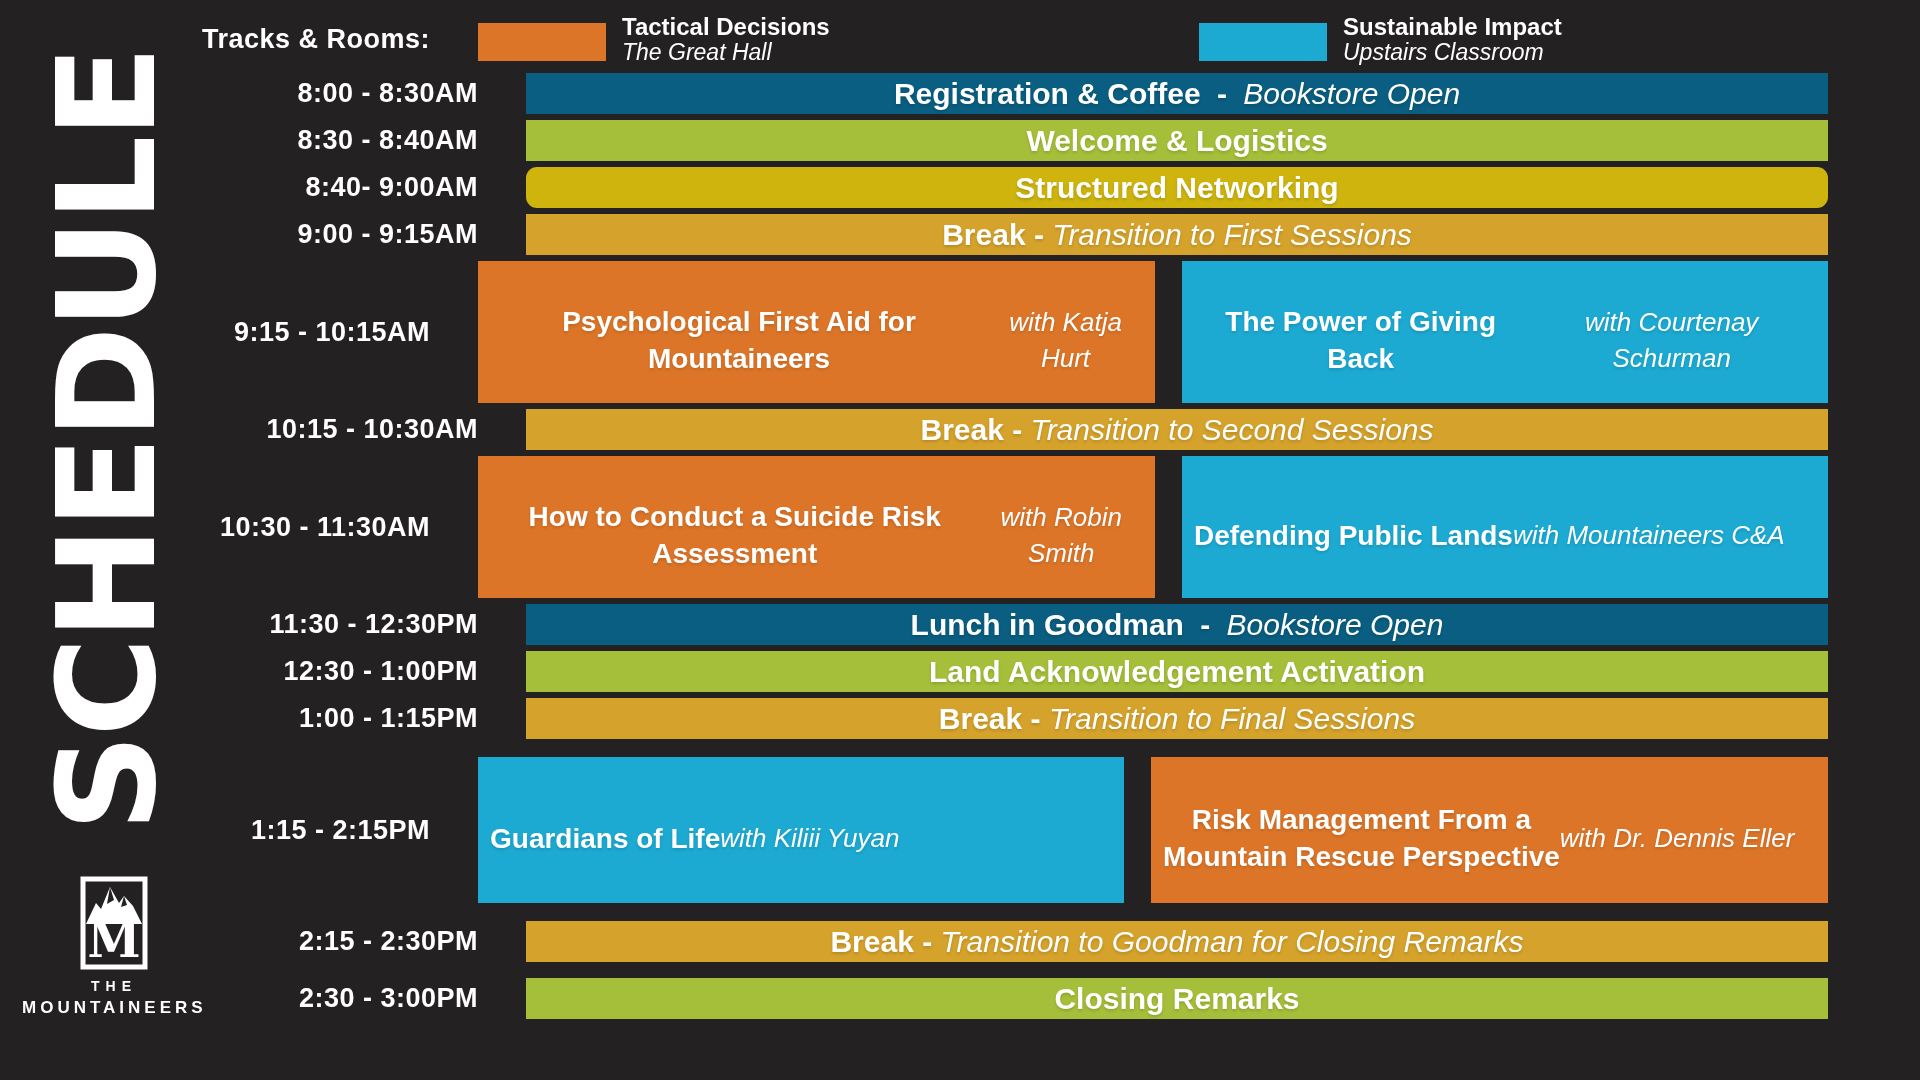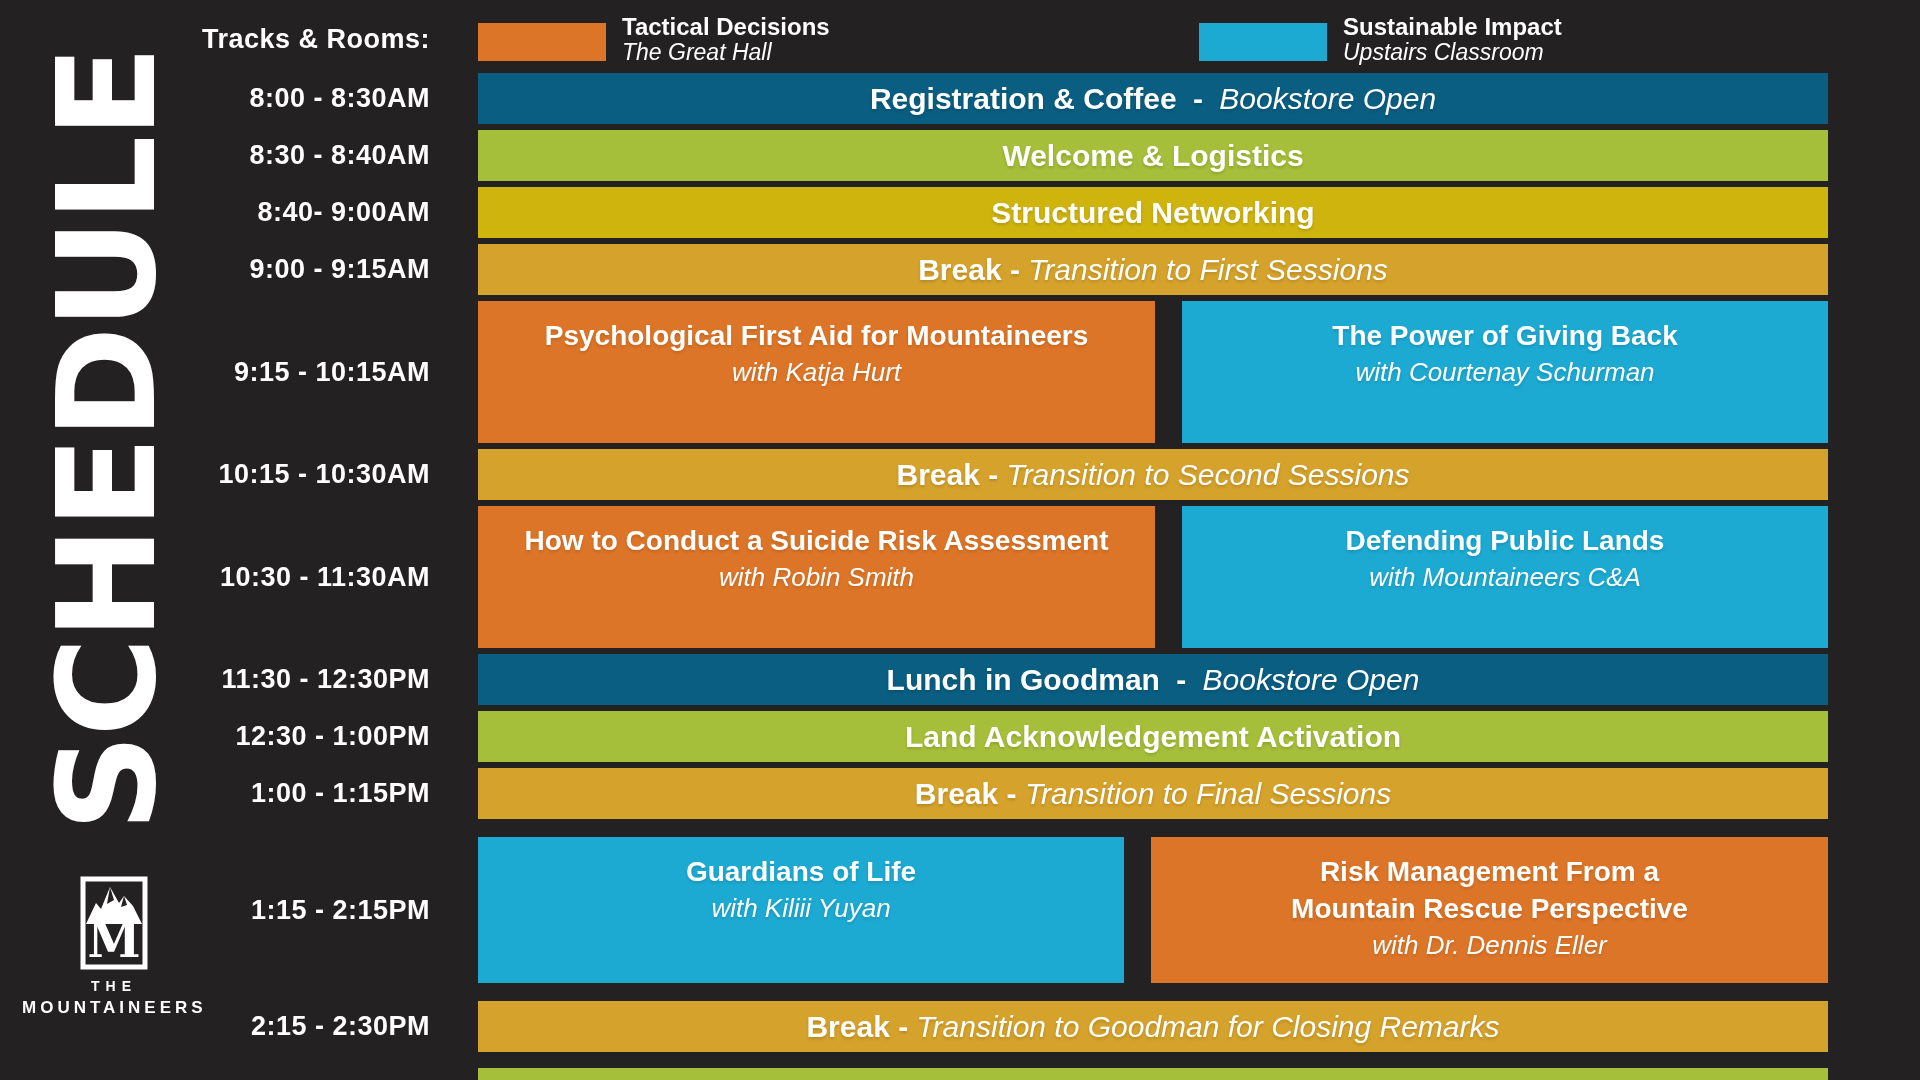--- a/index.html
+++ b/index.html
@@ -17,44 +17,44 @@
   .vtitle{transform:rotate(-90deg);white-space:nowrap;
     font-family:"DejaVu Sans",sans-serif;font-weight:bold;
     font-size:136px;letter-spacing:-3px;color:#fff;line-height:1;}
 
   
   .grid{position:absolute;left:0;top:17px;right:92px;}
   .row{display:flex;align-items:stretch;margin-bottom:6px;}
   .row.mb-lg{margin-bottom:18px;}
   .row.mb-md{margin-bottom:16px;}
   .row.mb-legend{margin-bottom:11px;}
-  .h1{height:51px;}
+  .h1{height:41px;padding-left:48px;}
   .h3{height:142px;}
   .h3b{height:146px;}
   .hleg{height:45px;}
 
   .time{width:478px;box-sizing:border-box;padding-right:48px;flex:none;
     display:flex;align-items:center;justify-content:flex-end;
     font-weight:bold;font-size:27px;letter-spacing:.5px;white-space:nowrap;}
 
   .bar{flex:1;display:flex;align-items:center;justify-content:center;
     font-size:30px;text-shadow:0 2px 3px rgba(0,0,0,.15);}
   .bt{font-weight:bold;}
   .bsep{white-space:pre;font-weight:bold;}
   .bi{font-style:italic;}
 
   .teal{background:var(--c-teal,#0A5E81);gap:8px;}
   .green{background:var(--c-green,#A5BF3A);}
-  .mustard{background:var(--c-mustard,#CFB40D);}
+  .mustard{background:var(--c-mustard,#CFB40D);border-radius:11px;}
   .gold{background:var(--c-gold,#D5A22B);}
   .orange{background:var(--c-orange,#DC7528);}
   .blue{background:var(--c-blue,#1CA9D2);}
 
   .split{flex:1;display:flex;gap:27px;}
-  .card{box-sizing:border-box;display:flex;flex-direction:column;align-items:center;
+  .card{box-sizing:border-box;display:flex;flex-direction:row;align-items:center;
     padding:16px 12px 0 12px;text-shadow:0 2px 3px rgba(0,0,0,.12);}
   .card.left{width:677px;flex:none;}
   .card.right{flex:1;}
   .ct{font-weight:bold;font-size:28px;line-height:37px;text-align:center;white-space:pre-line;}
   .cs{font-style:italic;font-size:26px;line-height:36px;text-align:center;}
 
   
   .legend-content{flex:1;display:flex;gap:44px;}
   .legend-half{display:flex;align-items:center;gap:16px;}
   .legend-half.first{width:677px;flex:none;}

